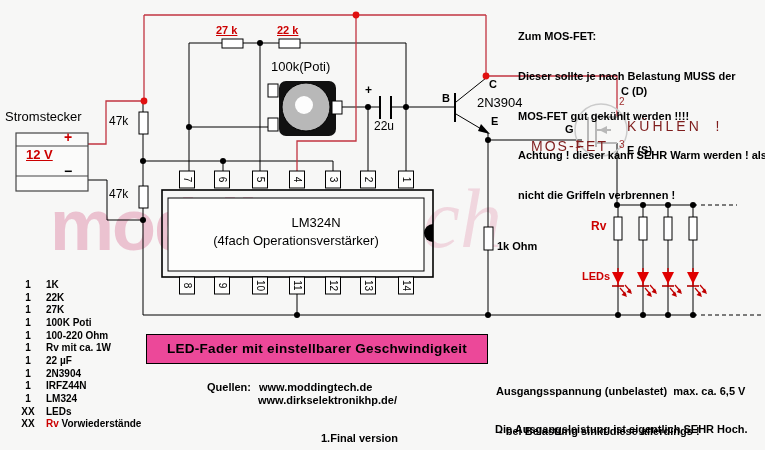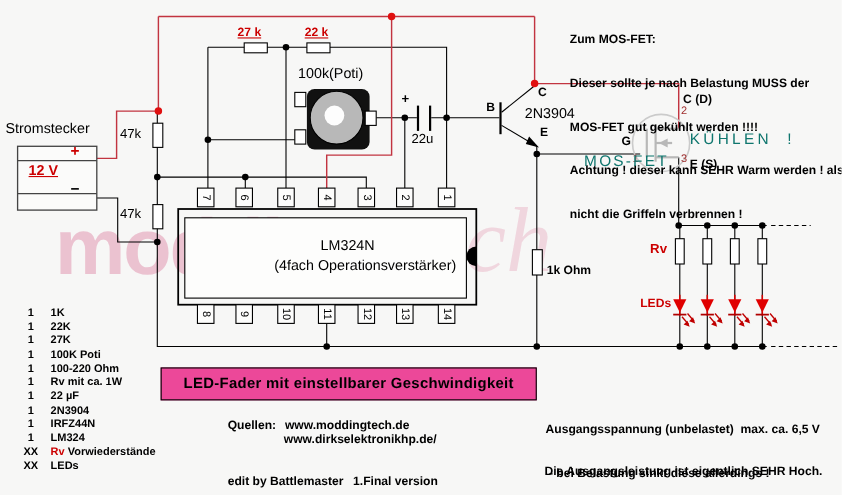--- a/index.html
+++ b/index.html
@@ -3,21 +3,21 @@
 <meta charset="utf-8">
 <style>
   html,body{margin:0;padding:0;}
   #stage{position:relative;width:765px;height:450px;background:#f7f7f6;overflow:hidden;
          font-family:"Liberation Sans",sans-serif;color:#000;}
   svg{position:absolute;left:0;top:0;z-index:2;}
   .lbl{position:absolute;z-index:3;font-size:12px;white-space:pre;line-height:1.1;}
   .b{font-weight:bold;}
   .red{color:#cc0000;}
   .dred{color:#a03030;}
-  .gray{color:#0f766e;}
+  .gray{color:#7f1d1d;}
   .u{text-decoration:underline;}
   .s10{font-size:10px;} .s11{font-size:11px;} .s13{font-size:13px;} .s14{font-size:14px;}
   .pin{position:absolute;z-index:3;width:16px;height:15px;line-height:15px;text-align:center;
        font-size:10px;transform:rotate(90deg);}
   .note{position:absolute;z-index:3;font-size:11px;font-weight:bold;line-height:13.2px;white-space:pre;}
   .center{text-align:center;}
   #title-box{position:absolute;z-index:3;left:146px;top:334px;width:340px;height:28px;
              border:1px solid #000;line-height:28px;text-align:center;
              font-weight:bold;font-size:13.5px;letter-spacing:.3px;background:#ec4899;}
   #parts{position:absolute;z-index:3;left:16px;top:279px;font-size:10px;font-weight:bold;line-height:12.65px;}
@@ -221,21 +221,21 @@
   <div class="lbl b s11" style="left:565px;top:123px;">G</div>
   <div class="lbl b s11" style="left:621px;top:85px;">C (D)</div>
   <div class="lbl b s11" style="left:627px;top:144px;">E (S)</div>
   <div class="lbl dred s10" style="left:575px;top:139px;">1</div>
   <div class="lbl dred s10" style="left:619px;top:96px;">2</div>
   <div class="lbl dred s10" style="left:619px;top:139px;">3</div>
   <div class="lbl gray s14" style="left:627px;top:119px;letter-spacing:3px;">KÜHLEN  !</div>
   <div class="lbl gray s14" style="left:531px;top:139px;letter-spacing:2px;">MOS-FET</div>
 
   <div class="lbl s13 center" style="left:168px;top:216px;width:296px;">LM324N</div>
-  <div class="lbl s13 center" style="left:168px;top:234px;width:256px;padding-left:36px;">(4fach Operationsverstärker)</div>
+  <div class="lbl s13 center" style="left:168px;top:234px;width:256px;">(4fach Operationsverstärker)</div>
 
   <div class="pin" style="left:179px;top:172px;">7</div>
   <div class="pin" style="left:214px;top:172px;">6</div>
   <div class="pin" style="left:252px;top:172px;">5</div>
   <div class="pin" style="left:289px;top:172px;">4</div>
   <div class="pin" style="left:325px;top:172px;">3</div>
   <div class="pin" style="left:360px;top:172px;">2</div>
   <div class="pin" style="left:398px;top:172px;">1</div>
   <div class="pin" style="left:179px;top:278px;">8</div>
   <div class="pin" style="left:214px;top:278px;">9</div>
@@ -243,21 +243,20 @@
   <div class="pin" style="left:289px;top:278px;">11</div>
   <div class="pin" style="left:325px;top:278px;">12</div>
   <div class="pin" style="left:360px;top:278px;">13</div>
   <div class="pin" style="left:398px;top:278px;">14</div>
 
   <div id="title-box">LED-Fader mit einstellbarer Geschwindigkeit</div>
 
   <div class="note" style="left:207px;top:381px;">Quellen:</div>
   <div class="note" style="left:259px;top:381px;">www.moddingtech.de</div>
   <div class="note" style="left:258px;top:394px;">www.dirkselektronikhp.de/</div>
-  <div class="note" style="left:207px;top:432px;">edit by Battlemaster</div>
   <div class="note" style="left:321px;top:432px;">1.Final version</div>
 
   <div class="note" style="left:496px;top:359px;">
     <div>Ausgangsspannung (unbelastet)  max. ca. 6,5 V</div>
     <div> - bei Belastung sinkt diese allerdings !</div>
   </div>
   <div class="note" style="left:495px;top:397px;">
     <div>Die Ausgangsleistung ist eigentlich SEHR Hoch.</div>
     
     
@@ -267,17 +266,17 @@
     <div class="prow"><span class="q">1</span><span class="n">1K</span></div>
     <div class="prow"><span class="q">1</span><span class="n">22K</span></div>
     <div class="prow"><span class="q">1</span><span class="n">27K</span></div>
     <div class="prow"><span class="q">1</span><span class="n">100K Poti</span></div>
     <div class="prow"><span class="q">1</span><span class="n">100-220 Ohm</span></div>
     <div class="prow"><span class="q">1</span><span class="n">Rv mit ca. 1W</span></div>
     <div class="prow"><span class="q">1</span><span class="n">22 µF</span></div>
     <div class="prow"><span class="q">1</span><span class="n">2N3904</span></div>
     <div class="prow"><span class="q">1</span><span class="n">IRFZ44N</span></div>
     <div class="prow"><span class="q">1</span><span class="n">LM324</span></div>
+    <div class="prow"><span class="q">XX</span><span class="n">LEDs</span></div>
     <div class="prow"><span class="q">XX</span><span class="n"><span class="red">Rv</span> <span>Vorwiederstände</span></span></div>
-    <div class="prow"><span class="q">XX</span><span class="n">LEDs</span></div>
   </div>
 
 </div>
 
 </body></html>

